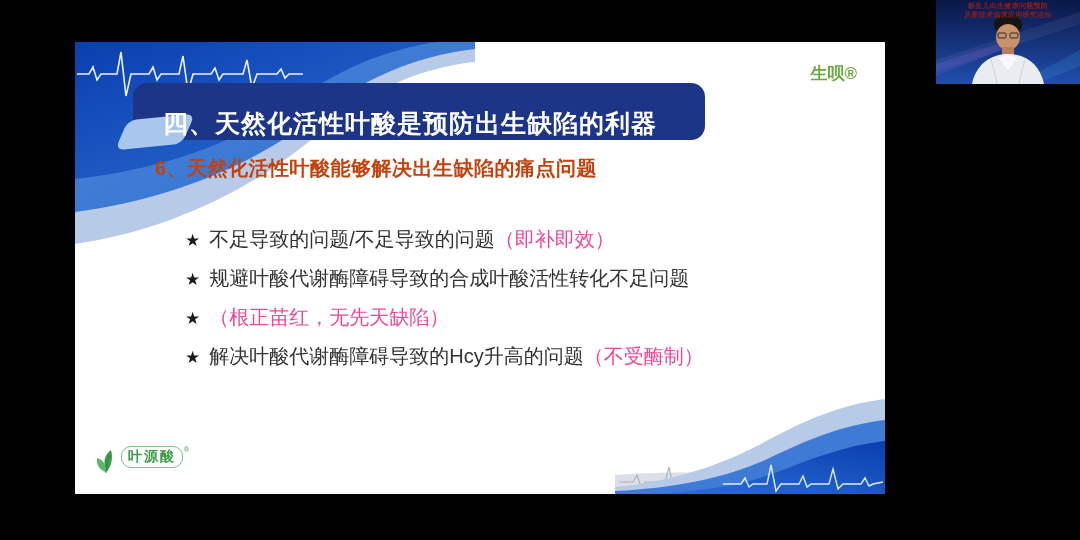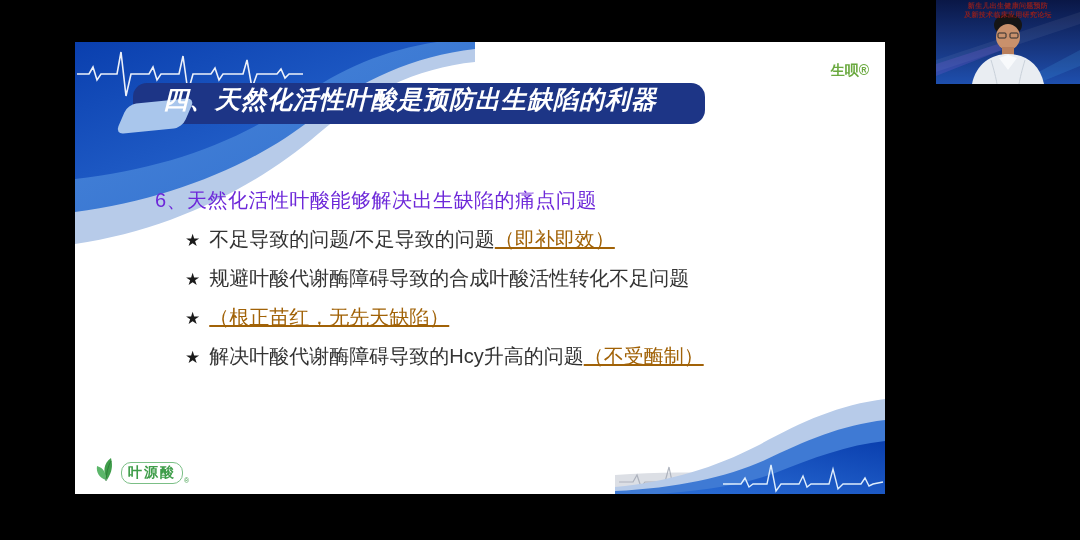--- a/index.html
+++ b/index.html
@@ -5,38 +5,38 @@
   html,body{margin:0;padding:0;background:#000;}
   .stage{position:relative;width:1080px;height:540px;background:#000;overflow:hidden;
          font-family:"Liberation Sans","DejaVu Sans",sans-serif;}
 
   
   .slide{position:absolute;left:75px;top:42px;width:810px;height:452px;background:#fff;overflow:hidden;}
 
   .deco-tl{position:absolute;left:0;top:0;width:400px;height:215px;pointer-events:none;}
   .deco-br{position:absolute;right:0;bottom:0;width:270px;height:105px;pointer-events:none;}
 
-  .banner{position:absolute;left:58px;top:41px;width:572px;height:41px;background:#1d3586;
-          border-radius:14px;display:flex;align-items:flex-start;padding-left:30px;box-sizing:border-box;z-index:3;font-style:italic;}
+  .banner{position:absolute;left:58px;top:41px;width:572px;height:57px;background:#1d3586;
+          border-radius:14px;display:flex;align-items:flex-end;padding-left:30px;box-sizing:border-box;z-index:3;}
   .banner-text{color:#fff;font-size:25px;font-weight:bold;letter-spacing:1px;white-space:nowrap;}
   .banner-accent{position:absolute;left:-10px;bottom:-7px;width:64px;height:30px;background:#a9c6ec;
                  border-radius:8px;transform:skewX(-28deg) rotate(-6deg);z-index:-1;}
 
-  .brand-tr{position:absolute;right:16px;top:20px;color:#6aa93f;font-size:14px;font-weight:bold;z-index:3;}
+  .brand-tr{position:absolute;right:28px;top:20px;color:#6aa93f;font-size:17px;font-weight:bold;z-index:3;}
 
-  .subtitle{position:absolute;left:80px;top:113px;color:#6d28d9;font-size:20px;font-weight:normal;
-            letter-spacing:.5px;white-space:nowrap;z-index:3;margin-top:32px;}
+  .subtitle{position:absolute;left:80px;top:113px;color:#c2410c;font-size:20px;font-weight:bold;
+            letter-spacing:.5px;white-space:nowrap;z-index:3;}
 
   .bullets{position:absolute;left:110px;top:186px;z-index:3;}
   .bullet{display:flex;align-items:baseline;margin-bottom:15px;font-size:20px;color:#333;
           white-space:nowrap;line-height:22px;}
   .bullet .star{color:#1a1a1a;font-size:17px;margin-right:9px;}
-  .bullet .hl{color:#a16207;text-decoration:underline;}
+  .bullet .hl{color:#ec4899;}
 
-  .logo-bl{position:absolute;left:18px;bottom:10px;display:flex;align-items:flex-end;z-index:3;}
+  .logo-bl{position:absolute;left:18px;bottom:18px;display:flex;align-items:flex-start;z-index:3;}
   .logo-bl .leaf{width:30px;height:30px;margin-right:-2px;}
   .logo-text{color:#3f9d4a;font-size:14px;font-weight:bold;letter-spacing:2px;
              border:1px solid #7bbf86;border-radius:10px;padding:1px 6px;}
   .logo-reg{color:#3f9d4a;font-size:7px;vertical-align:top;margin-left:1px;}
 
   
   .video-tile{position:absolute;left:936px;top:0;width:144px;height:84px;overflow:hidden;background:#0a1746;}
   .video-tile svg{position:absolute;left:0;top:0;}
   .vtext{position:absolute;left:0;right:0;top:2px;text-align:center;color:#8c1f1f;
          font-size:7px;font-weight:bold;line-height:8.5px;letter-spacing:.3px;z-index:2;white-space:nowrap;}

